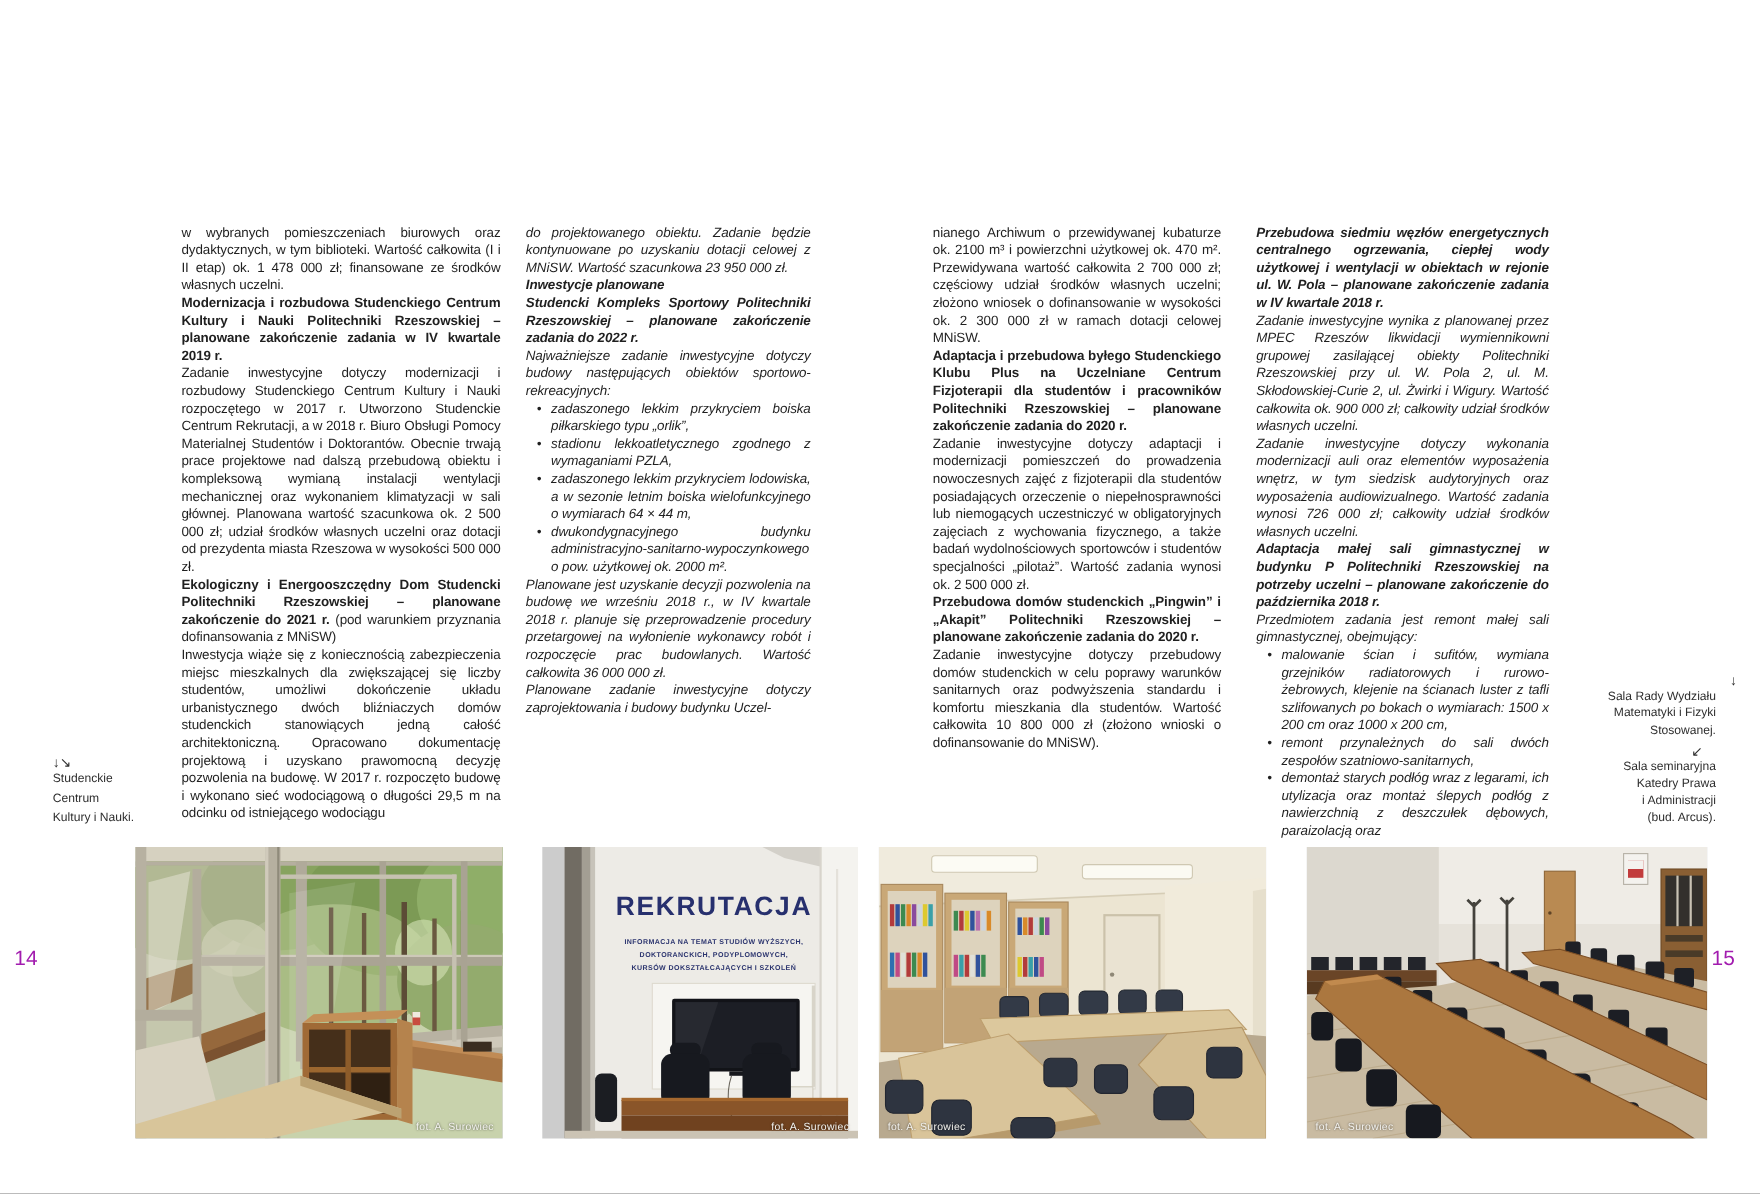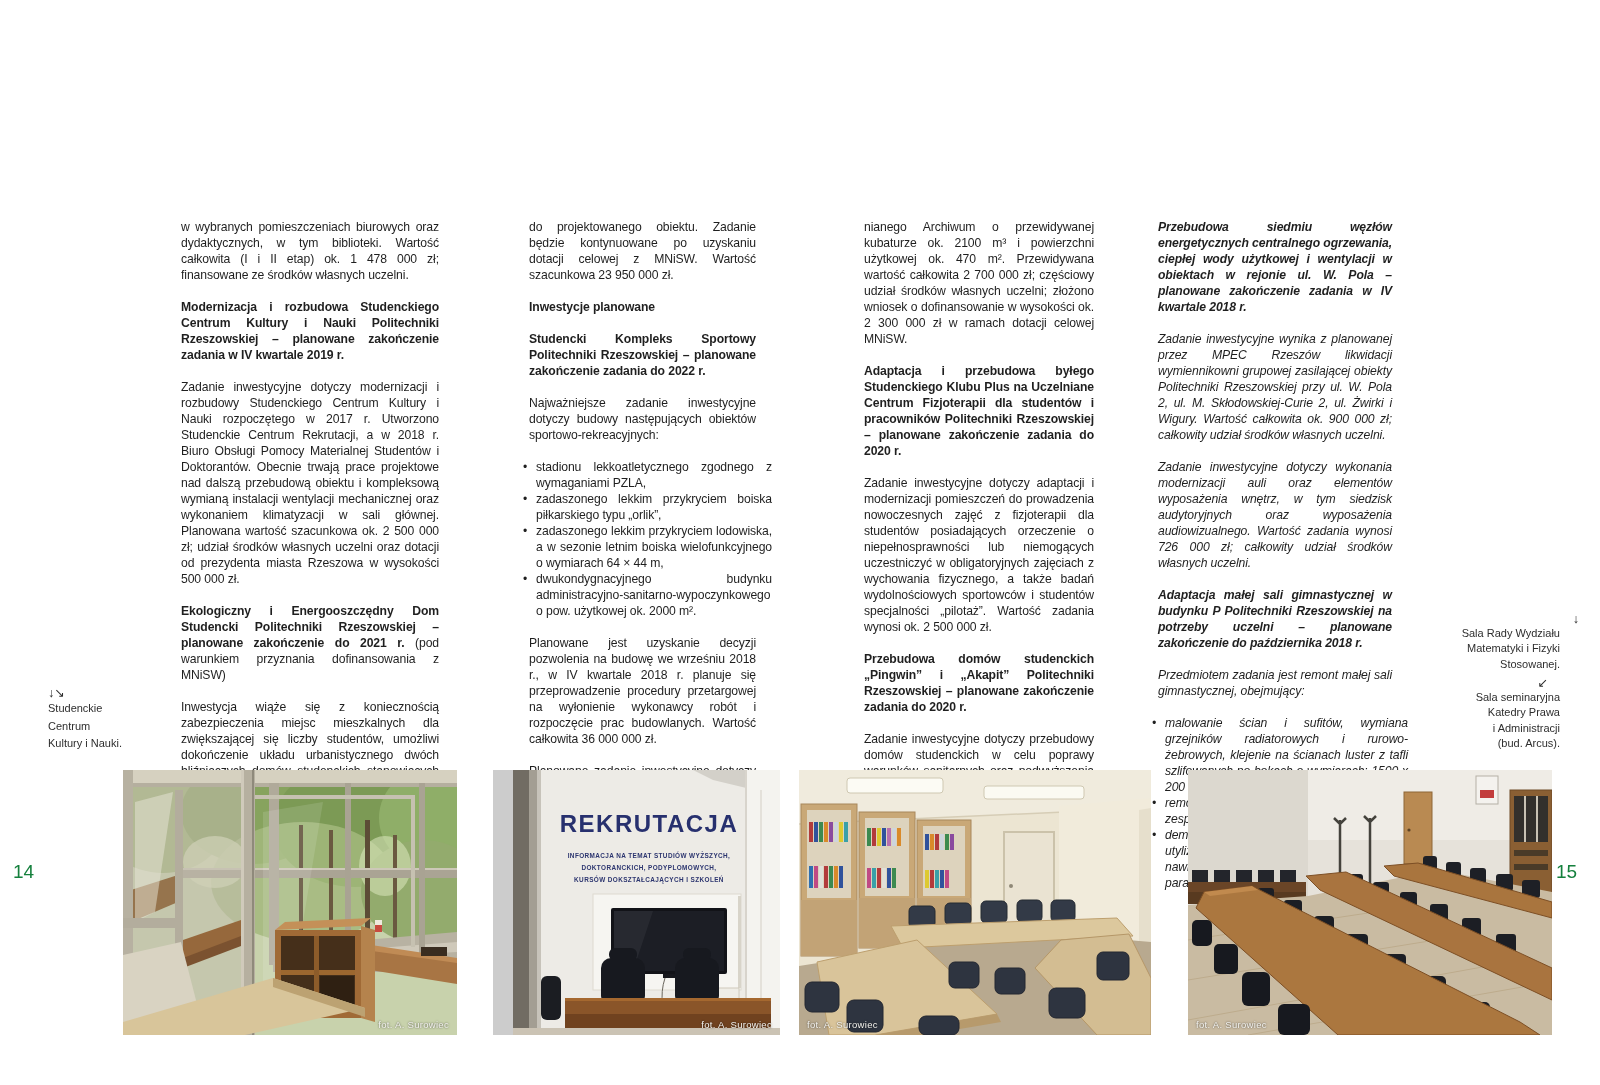--- a/index.html
+++ b/index.html
@@ -1,34 +1,34 @@
 <!DOCTYPE html>
 <html lang="pl"><head>
 <meta charset="utf-8">
 <style>
   html,body{margin:0;padding:0;background:#888;}
   .page{position:relative;width:1600px;height:1085px;background:#ffffff;overflow:hidden;
         font-family:"Liberation Sans",sans-serif;color:#1f1f1f;margin:0 auto;}
   .col{position:absolute;top:203px;font-size:12.2px;line-height:16px;text-align:justify;
        letter-spacing:-0.1px;}
-  .col p{margin:16px;}
+  .col p{margin:0;}
   p.head{font-weight:bold;}
   .gap{margin-top:16px;}
   .reg{font-weight:normal;}
   ul.bullets{margin:0;padding:0 0 0 23px;list-style:none;}
   ul.bullets li{position:relative;text-align:justify;}
   ul.bullets li::before{content:"•";position:absolute;left:-13px;top:0;}
   .margin-note{position:absolute;font-size:11px;color:#2e2e2e;}
   .mn-left{left:48px;top:686px;width:110px;text-align:left;line-height:17.5px;}
   .mn-right{left:1430px;width:130px;text-align:right;line-height:15.3px;}
   .mn1{top:612px;} .mn2{top:676px;}
   .arrow{display:block;font-size:12.5px;line-height:14px;}
   .arrow.out{margin-right:-19px;}
   .arrow.in{margin-right:12px;}
-  .pagenum{position:absolute;top:861px;font-size:19px;color:#15803d;}
+  .pagenum{position:absolute;top:861px;font-size:19px;color:#a21caf;}
   .pn-left{left:13px;} .pn-right{left:1556px;}
   .photo{position:absolute;top:770px;height:265px;overflow:hidden;background:#ccc;}
   .photo svg{display:block;}
   .ph1{left:123px;width:334px;} .ph2{left:493px;width:267px;padding-left:20px;}
   .ph3{left:799px;width:352px;} .ph4{left:1188px;width:364px;}
   .credit{position:absolute;bottom:5px;font-size:9.5px;color:#f4f3ef;
           text-shadow:0 0 2px rgba(0,0,0,.65);letter-spacing:.3px;margin-top:28px;}
   .credit.r{right:8px;} .credit.l{left:8px;}
 </style>
 </head>
@@ -44,28 +44,28 @@
   </div>
 
   <div class="col" style="left:165px;width:290px;">
     <p>w wybranych pomieszczeniach biurowych oraz dydaktycznych, w tym biblioteki. Wartość całkowita (I i II etap) ok. 1 478 000 zł; finansowane ze środków własnych uczelni.</p>
     <p class="head gap">Modernizacja i rozbudowa Studenckiego Centrum Kultury i Nauki Politechniki Rzeszowskiej – planowane zakończenie zadania w IV kwartale 2019 r.</p>
     <p>Zadanie inwestycyjne dotyczy modernizacji i rozbudowy Studenckiego Centrum Kultury i Nauki rozpoczętego w 2017 r. Utworzono Studenckie Centrum Rekrutacji, a w 2018 r. Biuro Obsługi Pomocy Materialnej Studentów i Doktorantów. Obecnie trwają prace projektowe nad dalszą przebudową obiektu i kompleksową wymianą instalacji wentylacji mechanicznej oraz wykonaniem klimatyzacji w sali głównej. Planowana wartość szacunkowa ok. 2 500 000 zł; udział środków własnych uczelni oraz dotacji od prezydenta miasta Rzeszowa w wysokości 500 000 zł.</p>
     <p class="gap"><span class="head" style="font-weight:bold">Ekologiczny i Energooszczędny Dom Studencki Politechniki Rzeszowskiej – planowane zakończenie do 2021 r.</span><span class="reg"> (pod warunkiem przyznania dofinansowania z MNiSW)</span></p>
     <p>Inwestycja wiąże się z koniecznością zabezpieczenia miejsc mieszkalnych dla zwiększającej się liczby studentów, umożliwi dokończenie układu urbanistycznego dwóch bliźniaczych domów studenckich stanowiących jedną całość architektoniczną. Opracowano dokumentację projektową i uzyskano prawomocną decyzję pozwolenia na budowę. W 2017 r. rozpoczęto budowę i wykonano sieć wodociągową o długości 29,5 m na odcinku od istniejącego wodociągu</p>
   </div>
 
-  <div class="col" style="left:513px;width:259px;">
+  <div class="col" style="left:478px;width:259px;font-style:italic;">
     <p>do projektowanego obiektu. Zadanie będzie kontynuowane po uzyskaniu dotacji celowej z MNiSW. Wartość szacunkowa 23 950 000 zł.</p>
     <p class="head gap">Inwestycje planowane</p>
     <p class="head gap">Studencki Kompleks Sportowy Politechniki Rzeszowskiej – planowane zakończenie zadania do 2022 r.</p>
     <p>Najważniejsze zadanie inwestycyjne dotyczy budowy następujących obiektów sportowo-rekreacyjnych:</p>
     <ul class="bullets">
+      <li>zadaszonego lekkim przykryciem boiska piłkarskiego typu „orlik”,</li>
       <li>stadionu lekkoatletycznego zgodnego z wymaganiami PZLA,</li>
-      <li>zadaszonego lekkim przykryciem boiska piłkarskiego typu „orlik”,</li>
       <li>zadaszonego lekkim przykryciem lodowiska, a w sezonie letnim boiska wielofunkcyjnego o wymiarach 64 × 44 m,</li>
       <li>dwukondygnacyjnego budynku administracyjno-sanitarno-wypoczynkowego o pow. użytkowej ok. 2000 m².</li>
     </ul>
     <p>Planowane jest uzyskanie decyzji pozwolenia na budowę we wrześniu 2018 r., w IV kwartale 2018 r. planuje się przeprowadzenie procedury przetargowej na wyłonienie wykonawcy robót i rozpoczęcie prac budowlanych. Wartość całkowita 36 000 000 zł.</p>
     <p>Planowane zadanie inwestycyjne dotyczy zaprojektowania i budowy budynku Uczel-</p>
   </div>
 
   <div class="col" style="left:848px;width:262px;">
     <p>nianego Archiwum o przewidywanej kubaturze ok. 2100 m³ i powierzchni użytkowej ok. 470 m². Przewidywana wartość całkowita 2 700 000 zł; częściowy udział środków własnych uczelni; złożono wniosek o dofinansowanie w wysokości ok. 2 300 000 zł w ramach dotacji celowej MNiSW.</p>
     <p class="head gap">Adaptacja i przebudowa byłego Studenckiego Klubu Plus na Uczelniane Centrum Fizjoterapii dla studentów i pracowników Politechniki Rzeszowskiej – planowane zakończenie zadania do 2020 r.</p>

